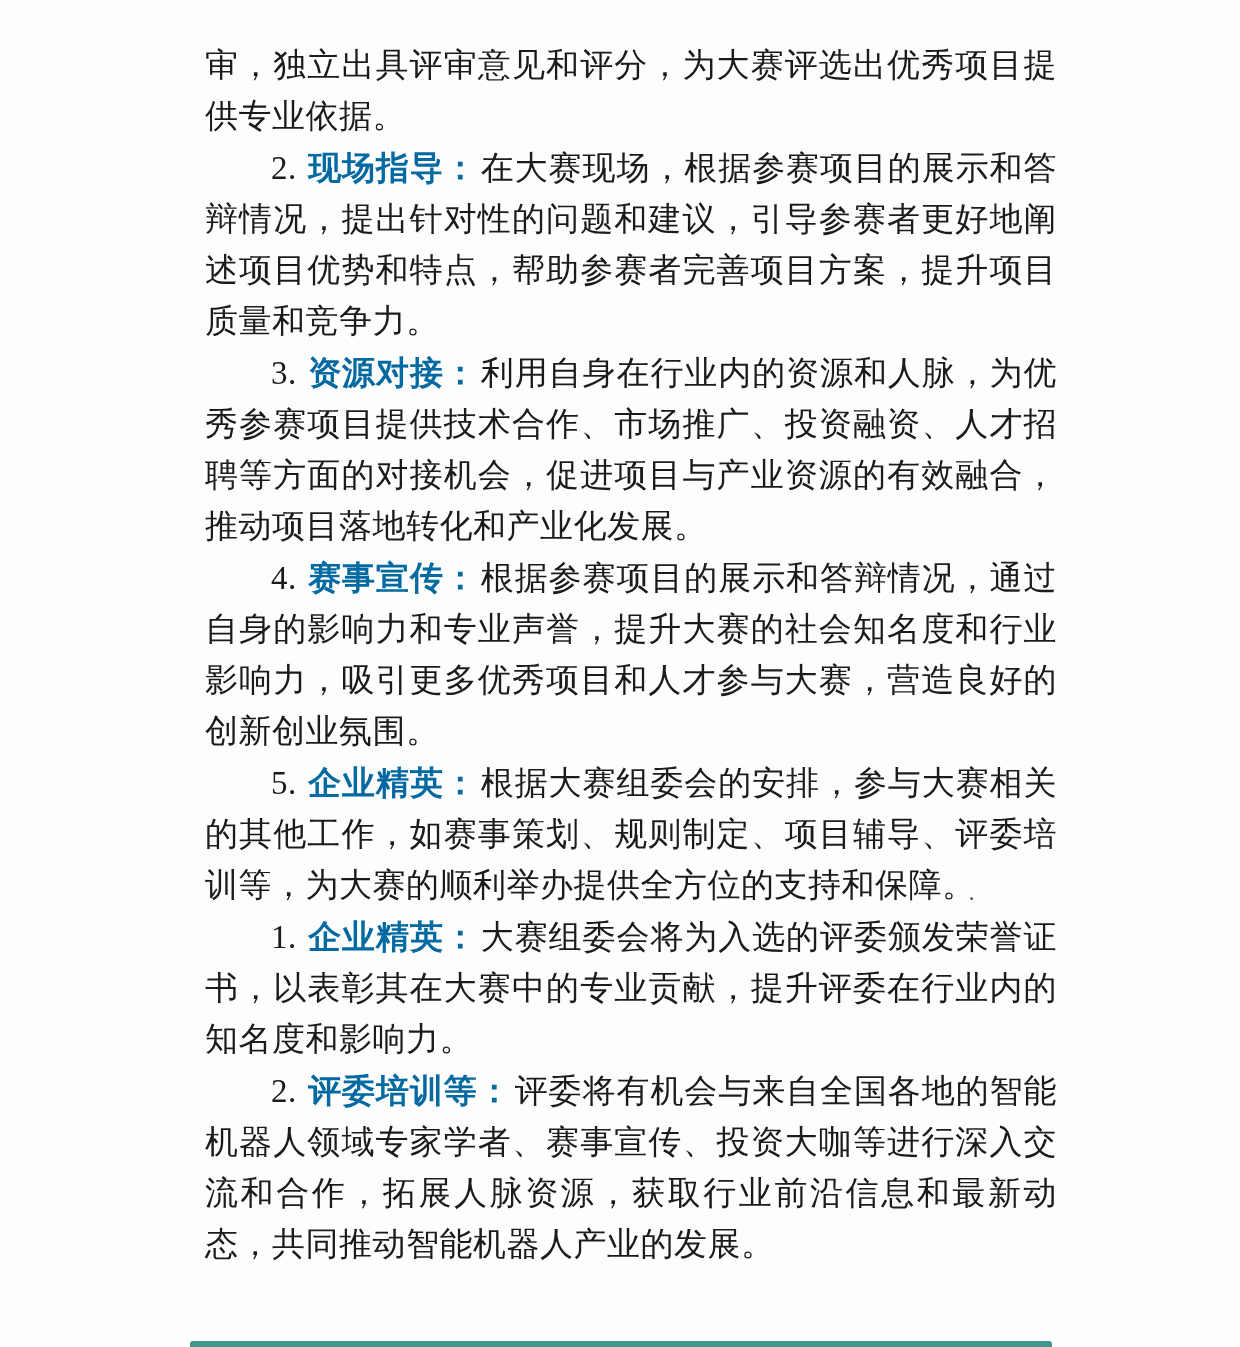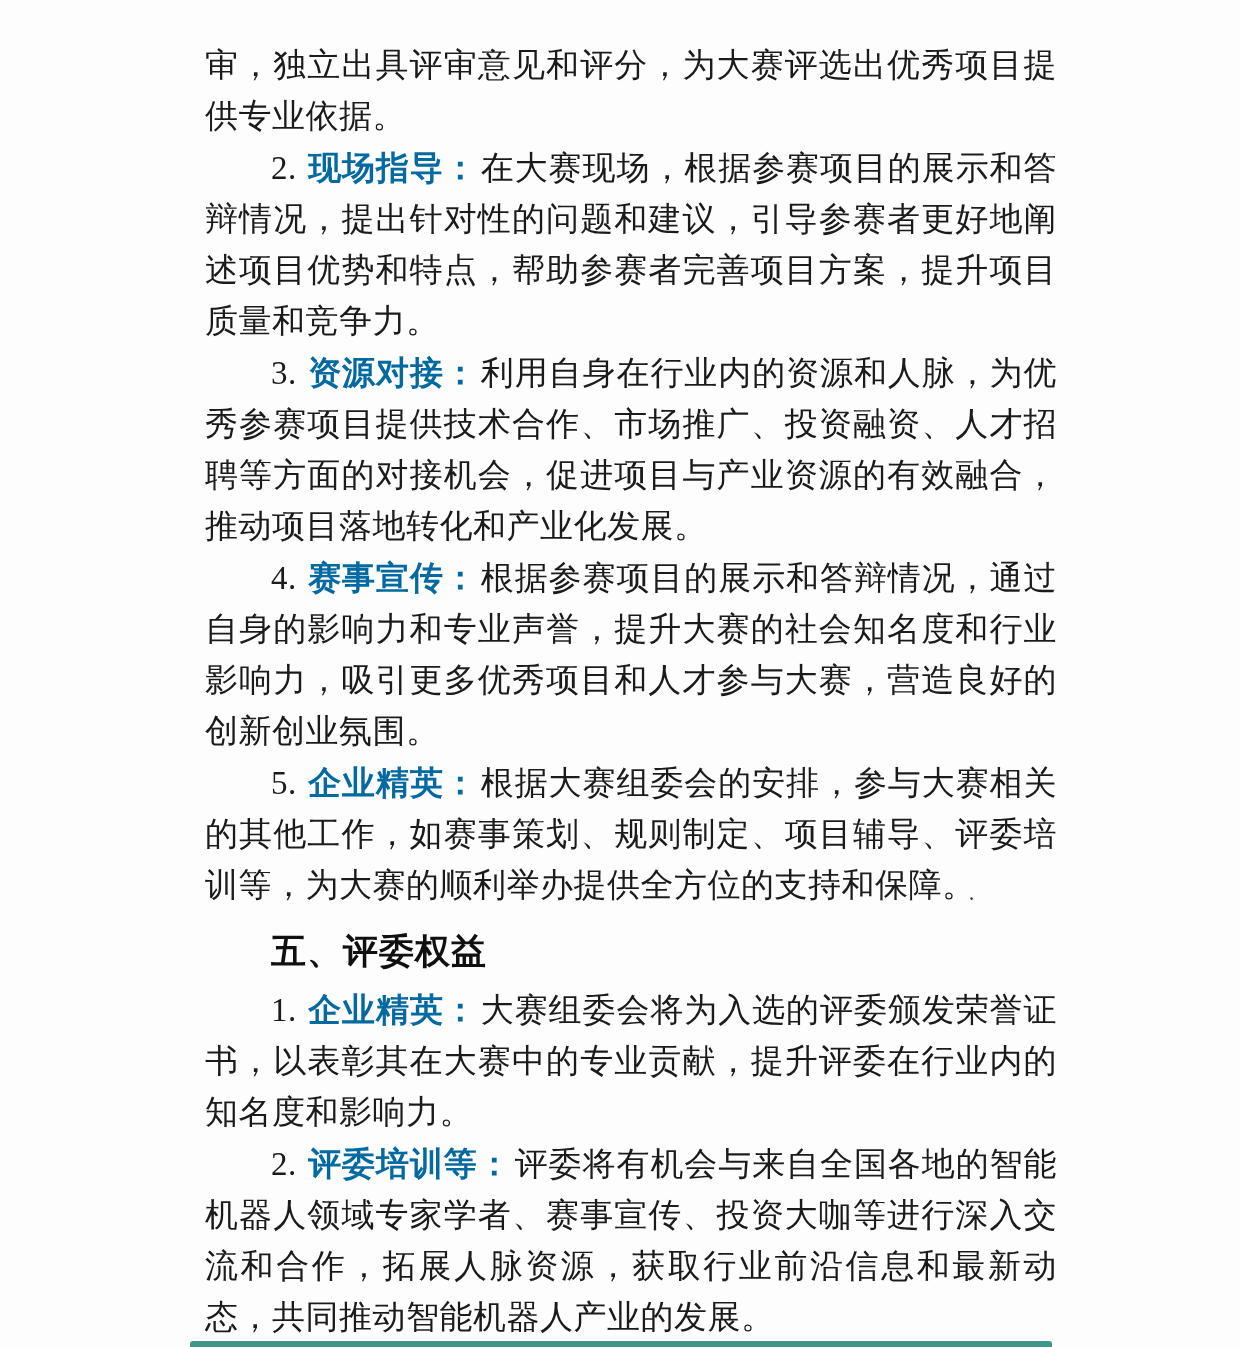--- a/index.html
+++ b/index.html
@@ -70,21 +70,20 @@
     <p class="para">审，独立出具评审意见和评分，为大赛评选出优秀项目提供专业依据。</p>
 
     <p class="para indent"><span class="num">2.</span><span class="lbl">现场指导：</span><span>在大赛现场，根据参赛项目的展示和答辩情况，提出针对性的问题和建议，引导参赛者更好地阐述项目优势和特点，帮助参赛者完善项目方案，提升项目质量和竞争力。</span></p>
 
     <p class="para indent"><span class="num">3.</span><span class="lbl">资源对接：</span><span>利用自身在行业内的资源和人脉，为优秀参赛项目提供技术合作、市场推广、投资融资、人才招聘等方面的对接机会，促进项目与产业资源的有效融合，推动项目落地转化和产业化发展。</span></p>
 
     <p class="para indent"><span class="num">4.</span><span class="lbl">赛事宣传：</span><span>根据参赛项目的展示和答辩情况，通过自身的影响力和专业声誉，提升大赛的社会知名度和行业影响力，吸引更多优秀项目和人才参与大赛，营造良好的创新创业氛围。</span></p>
 
     <p class="para indent"><span class="num">5.</span><span class="lbl">企业精英：</span><span>根据大赛组委会的安排，参与大赛相关的其他工作，如赛事策划、规则制定、项目辅导、评委培训等，为大赛的顺利举办提供全方位的支持和保障。</span></p>
 
-    <h2 class="heading">五、评委权益</h2>
 
     <p class="para indent"><span class="num">1.</span><span class="lbl">企业精英：</span><span>大赛组委会将为入选的评委颁发荣誉证书，以表彰其在大赛中的专业贡献，提升评委在行业内的知名度和影响力。</span></p>
 
     <p class="para indent"><span class="num">2.</span><span class="lbl">评委培训等：</span><span>评委将有机会与来自全国各地的智能机器人领域专家学者、赛事宣传、投资大咖等进行深入交流和合作，拓展人脉资源，获取行业前沿信息和最新动态，共同推动智能机器人产业的发展。</span></p>
 
   </div>
 
   <span class="stray-mark">·</span>
 
   <div class="accent-bar" style="background: rgb(63, 150, 138);"></div>

